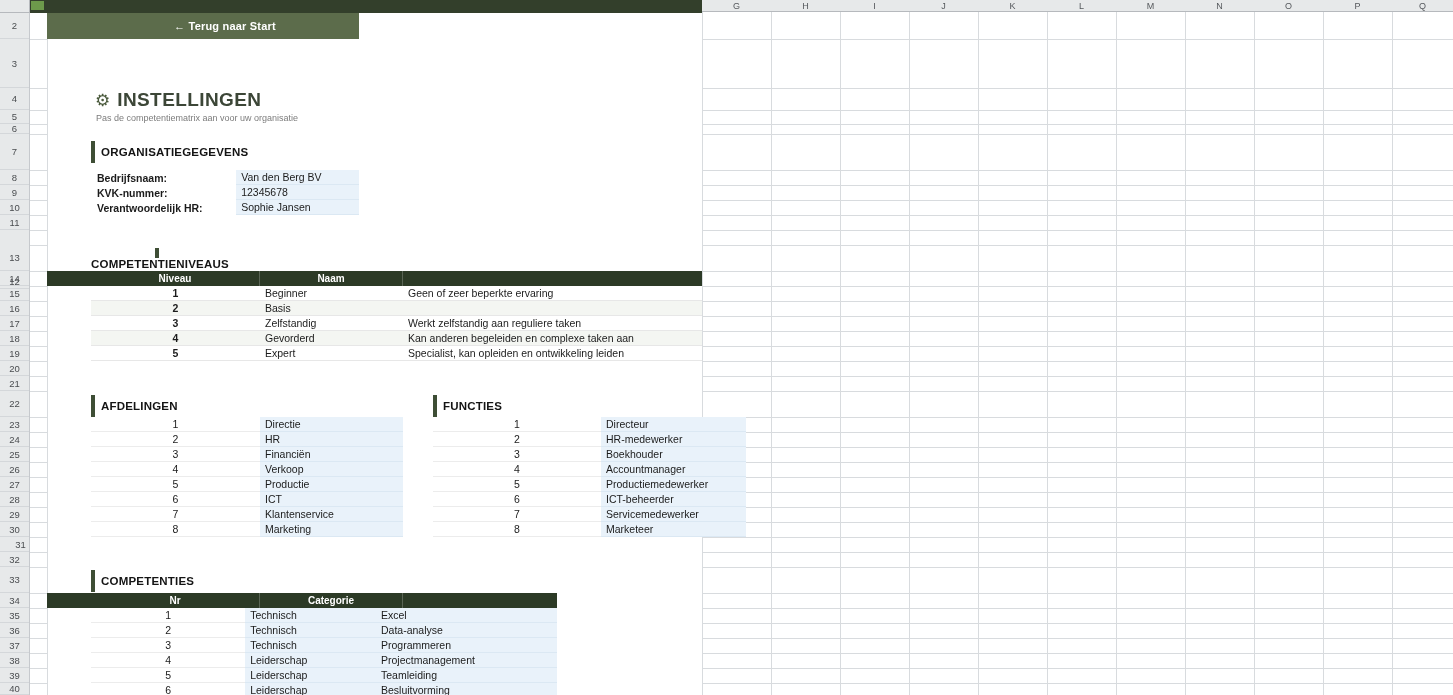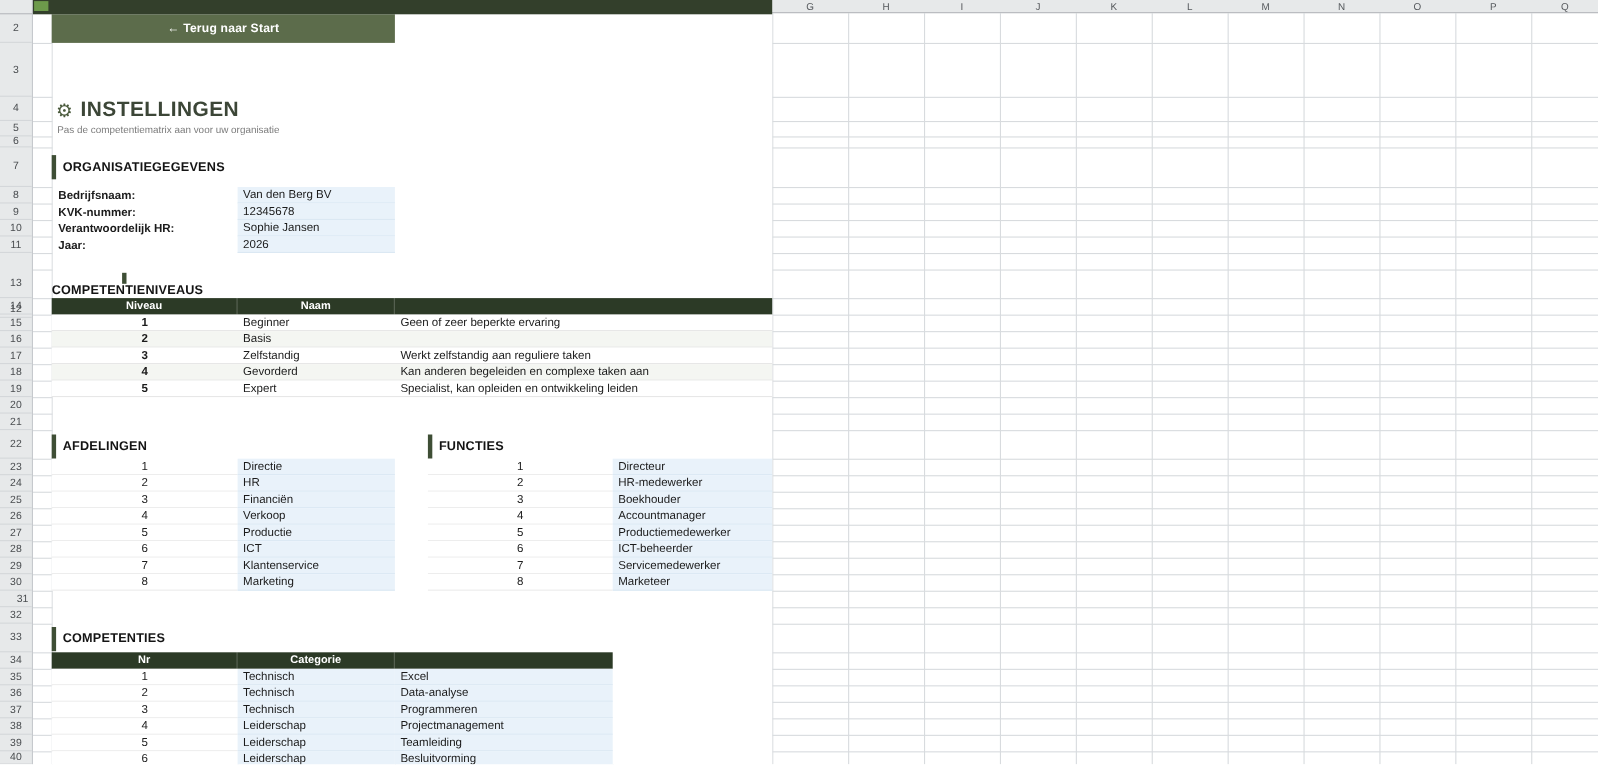--- a/index.html
+++ b/index.html
@@ -15,21 +15,21 @@
   .corner{position:absolute;left:0;top:0;width:30px;height:13px;background:#e7e9ea;border-right:1px solid #b6b9bd;border-bottom:1px solid #b6b9bd;z-index:7;}
   .gutter{position:absolute;left:0;top:12px;width:30px;height:683px;background:#e7e9ea;border-right:1px solid #c6c9cd;z-index:5;overflow:hidden;}
   .rowlabel{position:absolute;left:0;width:29px;display:flex;align-items:center;justify-content:center;font-size:9.5px;color:#4a4d50;border-bottom:1px solid #d4d7da;overflow:hidden;}
 
   
   #gridlines .vline{position:absolute;top:12px;height:683px;width:1px;background:var(--grid-line);z-index:0;}
   #gridlines .hline{position:absolute;left:30px;width:1423px;height:1px;background:var(--grid-line);z-index:0;}
   .panel{position:absolute;left:48px;top:12px;width:654px;height:683px;background:#fff;z-index:1;}
 
   
-  .z2{position:absolute;z-index:2;}
+  .z2{position:absolute;z-index:2;padding-left:44px;}
   .backbtn{left:47px;top:13px;width:312px;height:26px;background:var(--olive-button);color:#fff;
            font-size:11px;font-weight:bold;letter-spacing:.2px;display:flex;align-items:center;justify-content:center;cursor:pointer;}
   .titlewrap{left:51px;top:88px;height:24px;display:flex;align-items:center;gap:7px;}
   .gear{font-size:17px;color:#4a5a3c;line-height:1;}
   .pagetitle{font-size:19px;font-weight:bold;color:#3c4637;letter-spacing:.4px;}
   .subtitle{left:52px;top:113px;font-size:9px;color:#7c7c7c;}
 
   .sec{display:flex;align-items:center;height:22px;}
   .sec .bar{width:4px;height:22px;background:var(--section-bar);margin-right:6px;}
   .sec .t{font-size:11.5px;font-weight:bold;color:#141414;letter-spacing:.2px;}
@@ -233,24 +233,20 @@
         <div class="tcell w143 org-value">Van den Berg BV</div>
       </div>
       <div class="org-row">
         <div class="tcell w169 org-label">KVK-nummer:</div>
         <div class="tcell w143 org-value">12345678</div>
       </div>
       <div class="org-row">
         <div class="tcell w169 org-label">Verantwoordelijk HR:</div>
         <div class="tcell w143 org-value">Sophie Jansen</div>
       </div>
-      <div class="org-row">
-        <div class="tcell w169 org-label">Jaar:</div>
-        <div class="tcell w143 org-value">2026</div>
-      </div>
     </div>
 
   <div class="z2 dhead" id="niv-head">
     <div class="dh w169">Niveau</div>
     <div class="dh w143">Naam</div>
     <div class="dh rest"></div>
   </div>
   <div class="z2" id="niv-rows">
       <div class="niv-row">
         <div class="tcell w169 niv-n">1</div>

